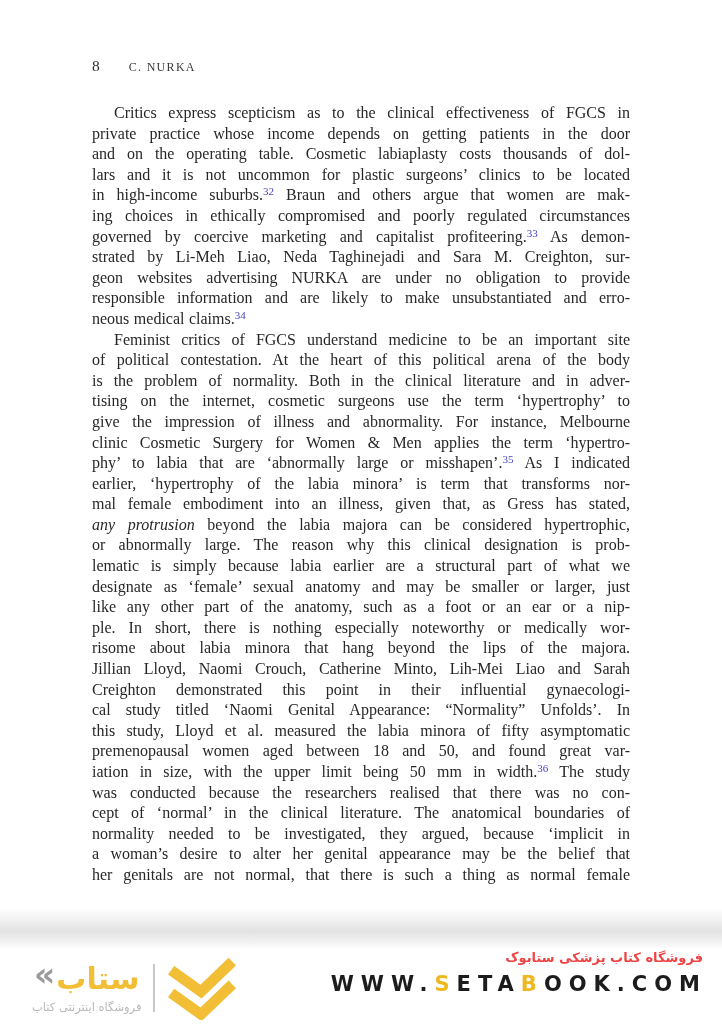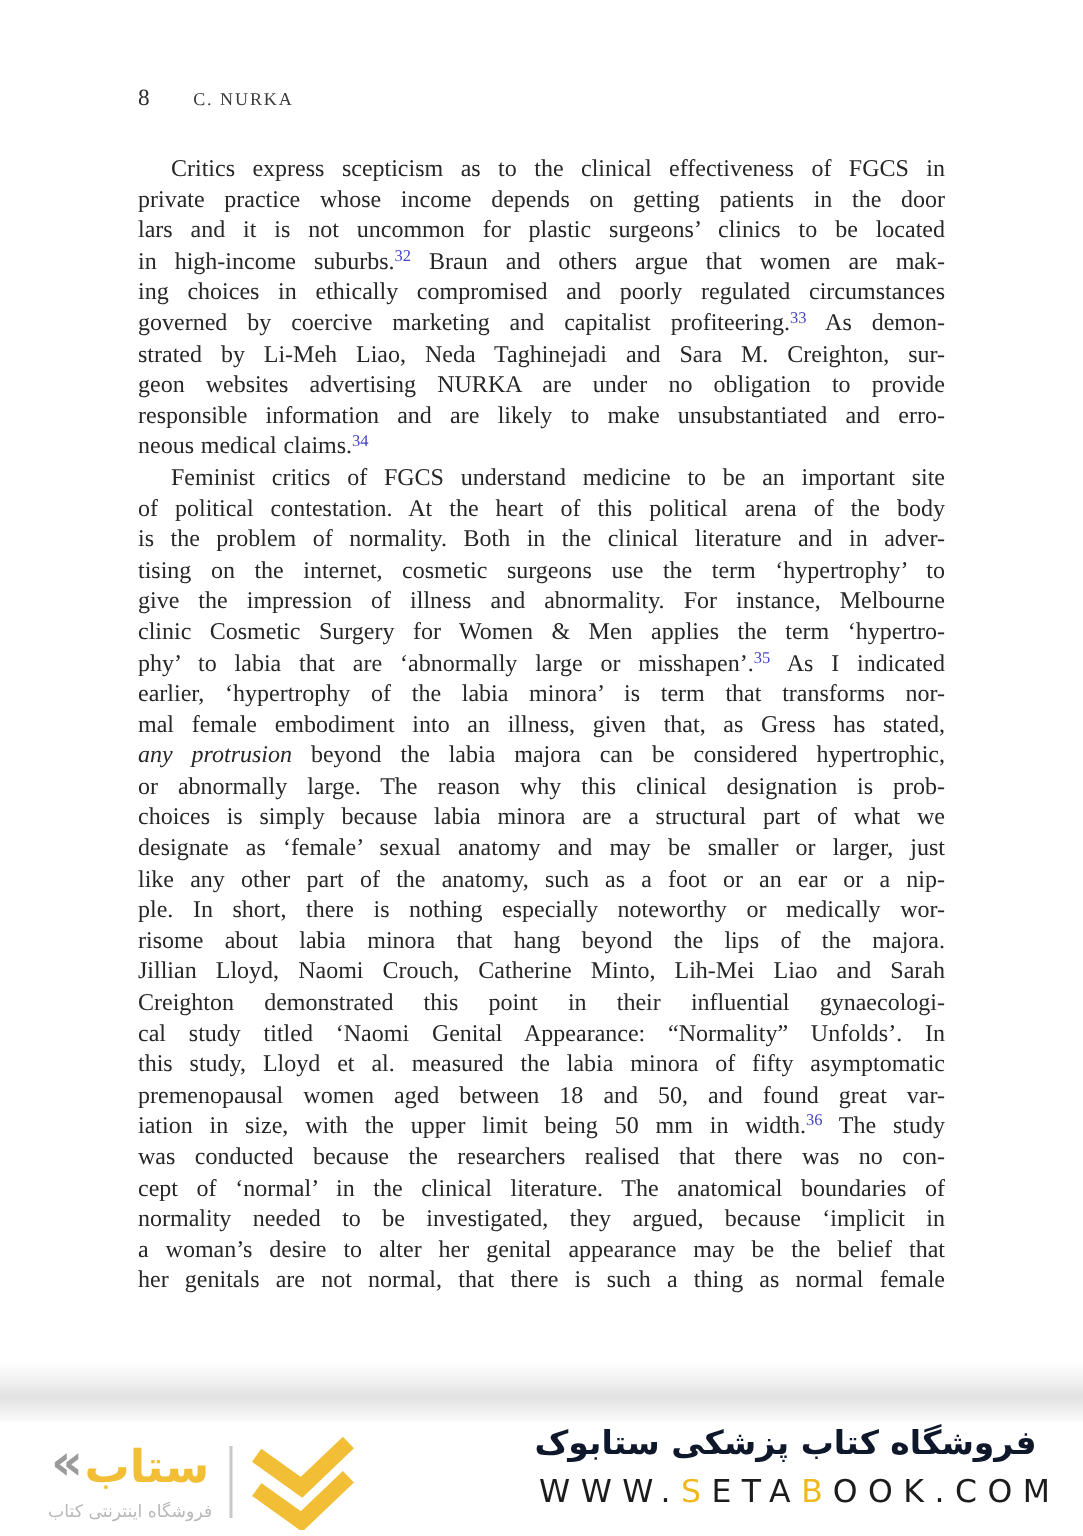--- a/index.html
+++ b/index.html
@@ -81,44 +81,45 @@
   .logo-caption{
     color:#b9b9b9;font-size:11.5px;margin-top:4px;direction:rtl;white-space:nowrap;
   }
   .footer-divider{width:2px;height:48px;background:#c8c8c8;margin:0 9px 0 12px;}
   .emblem{display:block;}
 
   .footer-right{
     position:absolute;right:15px;top:2px;text-align:right;
   }
   .store-name{
-    font-size:22px;font-weight:bold;color:#0f172a;direction:rtl;
-    margin-right:16px;
+    font-size:13px;font-weight:bold;color:#ef4444;direction:rtl;
+    margin-right:4px;
   }
   .url-line{
     margin-top:7px;
-    font-size:21px;font-weight:normal;color:#1c1c1c;
+    font-size:21px;font-weight:bold;color:#1c1c1c;
     letter-spacing:7px;white-space:nowrap;
   }
   .url-line .accent{color:var(--url-accent);}
 </style>
 </head>
 <body>
 
 <div class="sheet">
 
   <header class="running-header">
     <span class="pagenum">8</span>
     <span class="runhead">C. NURKA</span>
   </header>
 
   <main class="body-text" id="body-text">
       <div>
         <div class="line indent">Critics express scepticism as to the clinical effectiveness of FGCS in</div>
         <div class="line">private practice whose income depends on getting patients in the door</div>
+        <div class="line">and on the operating table. Cosmetic labiaplasty costs thousands of dol-</div>
         <div class="line">lars and it is not uncommon for plastic surgeons’ clinics to be located</div>
         <div class="line">in high-income suburbs.<sup>32</sup> Braun and others argue that women are mak-</div>
         <div class="line">ing choices in ethically compromised and poorly regulated circumstances</div>
         <div class="line">governed by coercive marketing and capitalist profiteering.<sup>33</sup> As demon-</div>
         <div class="line">strated by Li-Meh Liao, Neda Taghinejadi and Sara M. Creighton, sur-</div>
         <div class="line">geon websites advertising NURKA are under no obligation to provide</div>
         <div class="line">responsible information and are likely to make unsubstantiated and erro-</div>
         <div class="line line-last">neous medical claims.<sup>34</sup></div>
       </div>
       <div>
@@ -126,21 +127,21 @@
         <div class="line">of political contestation. At the heart of this political arena of the body</div>
         <div class="line">is the problem of normality. Both in the clinical literature and in adver-</div>
         <div class="line">tising on the internet, cosmetic surgeons use the term ‘hypertrophy’ to</div>
         <div class="line">give the impression of illness and abnormality. For instance, Melbourne</div>
         <div class="line">clinic Cosmetic Surgery for Women &amp; Men applies the term ‘hypertro-</div>
         <div class="line">phy’ to labia that are ‘abnormally large or misshapen’.<sup>35</sup> As I indicated</div>
         <div class="line">earlier, ‘hypertrophy of the labia minora’ is term that transforms nor-</div>
         <div class="line">mal female embodiment into an illness, given that, as Gress has stated,</div>
         <div class="line"><em>any protrusion</em> beyond the labia majora can be considered hypertrophic,</div>
         <div class="line">or abnormally large. The reason why this clinical designation is prob-</div>
-        <div class="line">choices is simply because labia minora are a structural part of what we</div>
+        <div class="line">lematic is simply because labia earlier are a structural part of what we</div>
         <div class="line">designate as ‘female’ sexual anatomy and may be smaller or larger, just</div>
         <div class="line">like any other part of the anatomy, such as a foot or an ear or a nip-</div>
         <div class="line">ple. In short, there is nothing especially noteworthy or medically wor-</div>
         <div class="line">risome about labia minora that hang beyond the lips of the majora.</div>
         <div class="line">Jillian Lloyd, Naomi Crouch, Catherine Minto, Lih-Mei Liao and Sarah</div>
         <div class="line">Creighton demonstrated this point in their influential gynaecologi-</div>
         <div class="line">cal study titled ‘Naomi Genital Appearance: “Normality” Unfolds’. In</div>
         <div class="line">this study, Lloyd et al. measured the labia minora of fifty asymptomatic</div>
         <div class="line">premenopausal women aged between 18 and 50, and found great var-</div>
         <div class="line">iation in size, with the upper limit being 50 mm in width.<sup>36</sup> The study</div>

